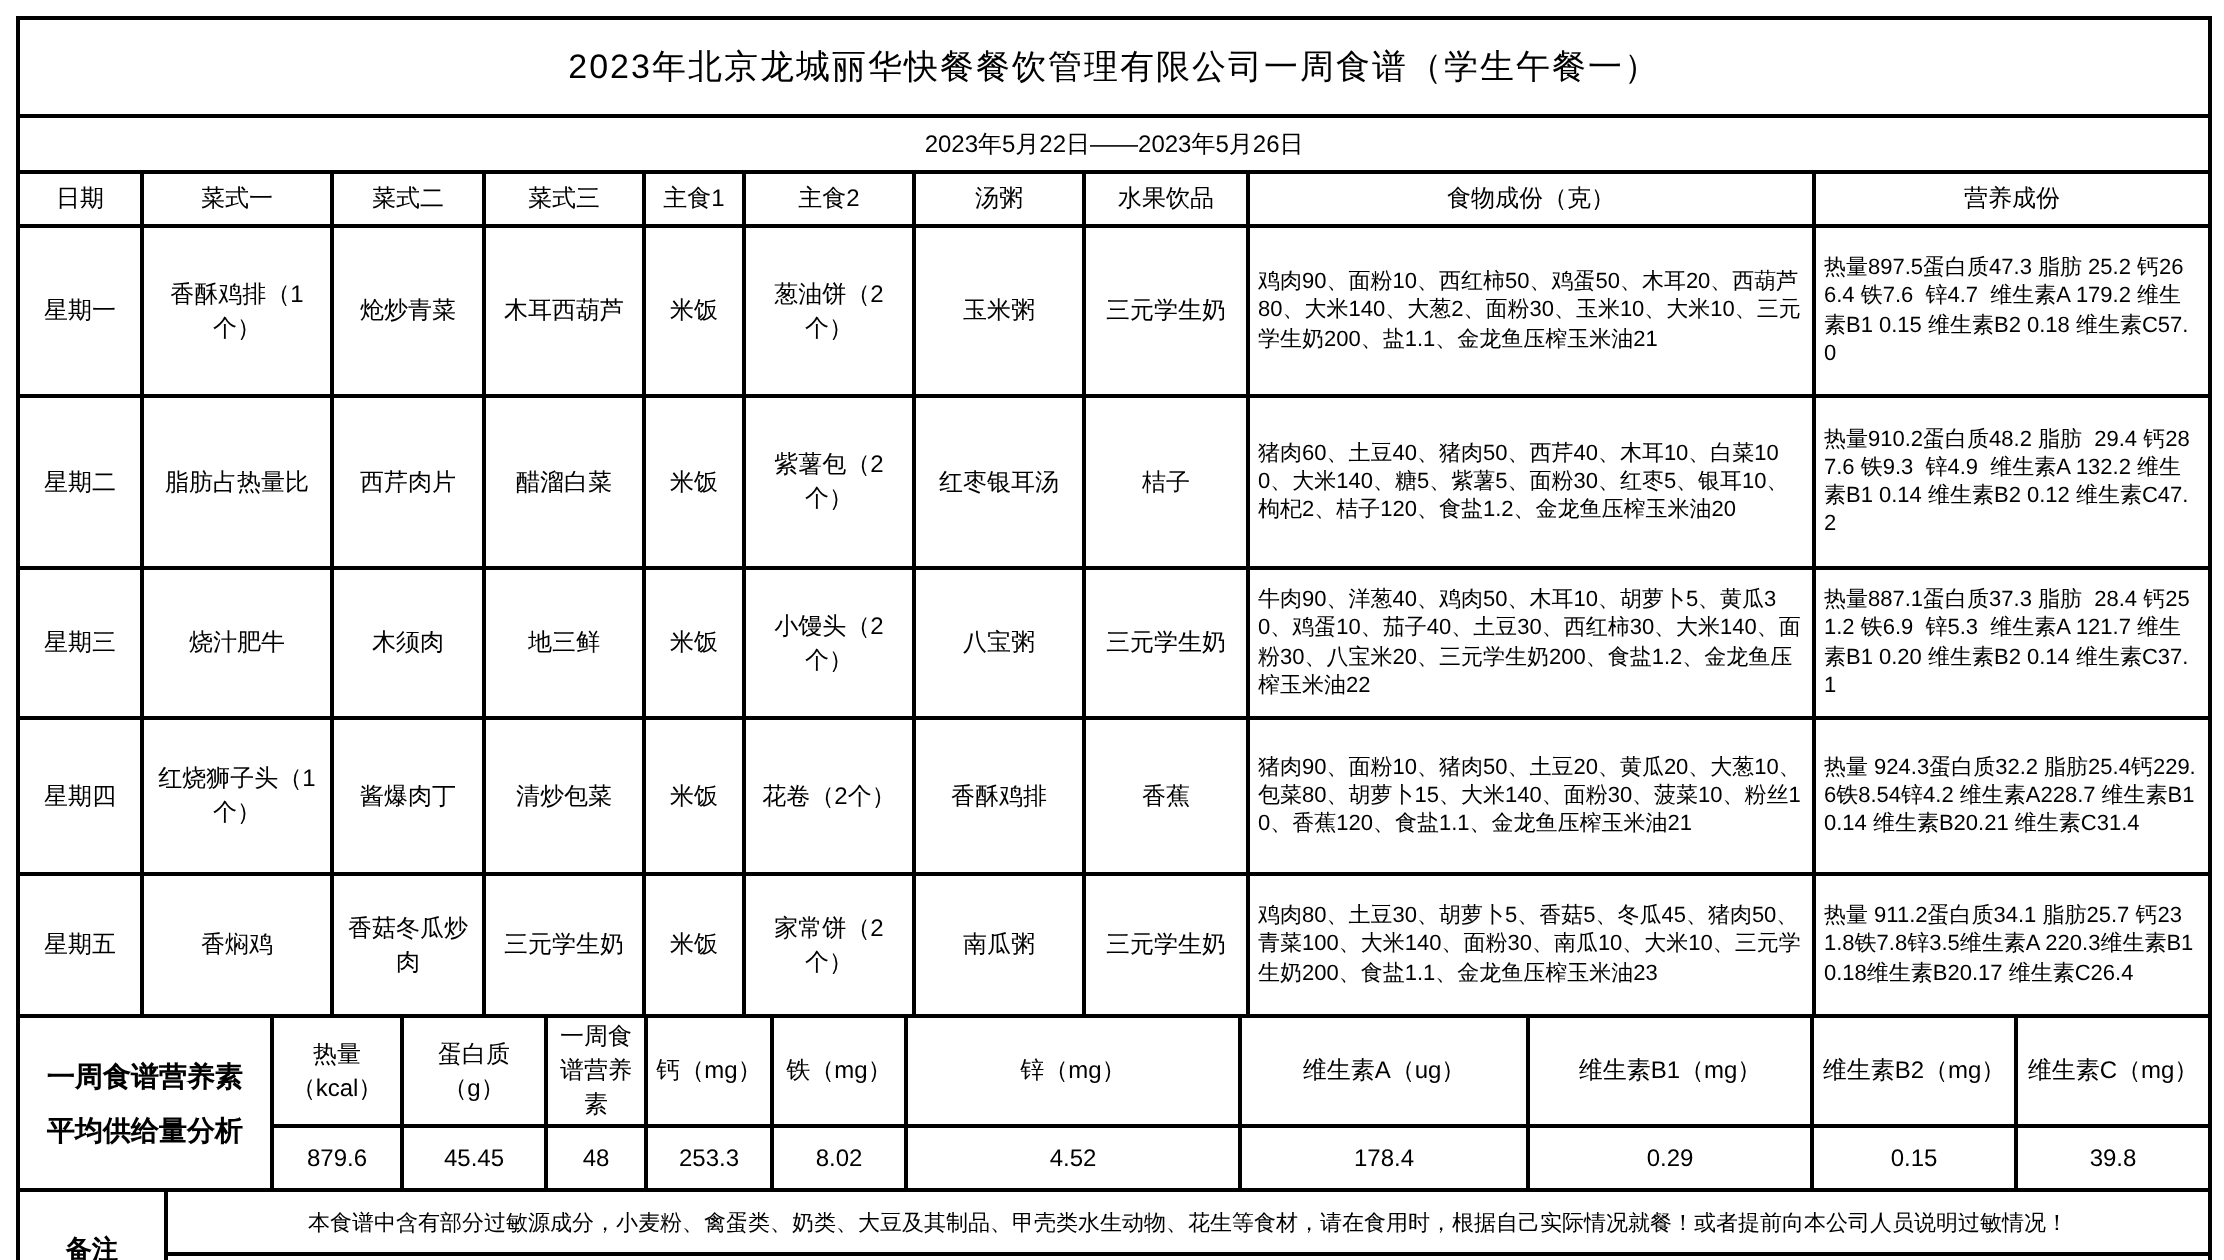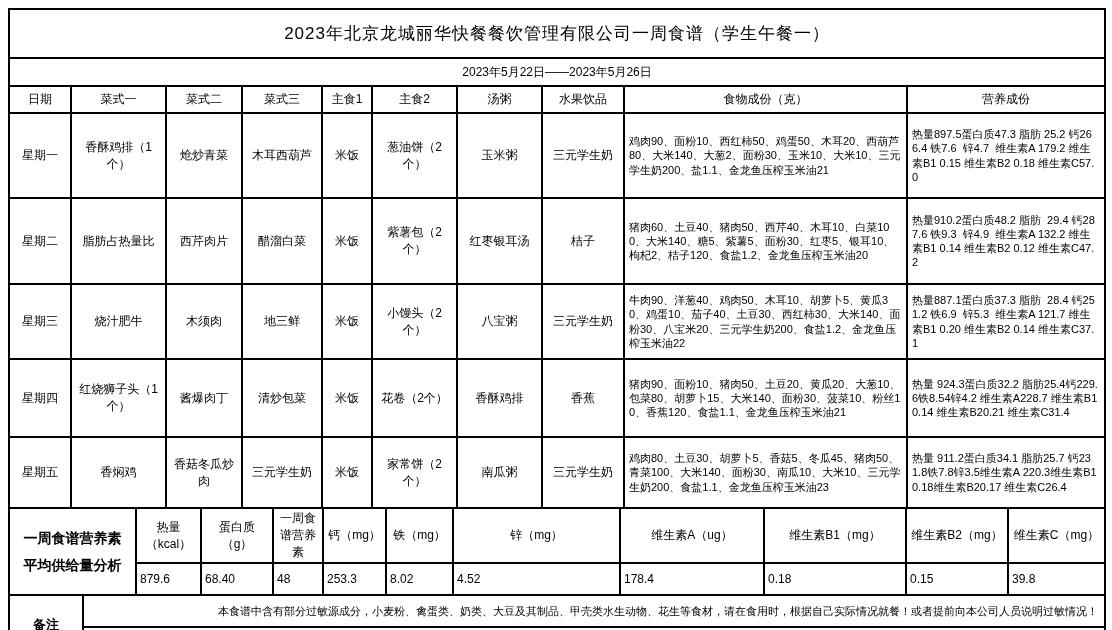--- a/index.html
+++ b/index.html
@@ -12,23 +12,23 @@
   .t2,.t3{margin-top:-2px;}
   .title-cell{font-size:17px;font-weight:normal;text-align:center;height:45px;letter-spacing:1px;}
   .date-cell{text-align:center;height:24px;font-size:12px;margin-top:18px;}
   .head-row th{text-align:center;height:23px;}
   .menu-row td{text-align:center;word-break:break-all;}
   td.ing,td.nut{text-align:left;font-size:11px;line-height:1.28;
                 word-break:break-all;white-space:pre-wrap;padding:2px 4px;}
   .r1{height:85px;}.r2{height:86px;}.r3{height:75px;}.r4{height:78px;}.r5{height:71px;}
   .sum-label{font-size:14px;font-weight:bold;text-align:center;line-height:1.9;border-radius:27px;}
   .sum-head{text-align:center;height:26px;}
-  .sum-val{text-align:left;height:28px;margin-top:44px;}
+  .sum-val{text-align:center;height:28px;margin-top:44px;}
   .rem-label{font-size:13px;font-weight:bold;text-align:center;}
-  .rem-line{font-size:11px;text-align:right;padding:2px 6px;border-radius:10px;}
+  .rem-line{font-size:11px;text-align:center;padding:2px 6px;border-radius:10px;}
   .rl1{height:32px;}.rl2{height:28px;}
 </style>
 </head>
 <body>
 
 <div class="sheet">
 
   <table class="t1">
     <colgroup>
       <col style="width:62px">
@@ -155,27 +155,27 @@
       <th class="sum-head">钙（mg）</th>
       <th class="sum-head">铁（mg）</th>
       <th class="sum-head">锌（mg）</th>
       <th class="sum-head">维生素A（ug）</th>
       <th class="sum-head">维生素B1（mg）</th>
       <th class="sum-head">维生素B2（mg）</th>
       <th class="sum-head">维生素C（mg）</th>
     </tr>
     <tr>
       <td class="sum-val">879.6</td>
-      <td class="sum-val">68.40</td>
+      <td class="sum-val">45.45</td>
       <td class="sum-val">48</td>
       <td class="sum-val">253.3</td>
       <td class="sum-val">8.02</td>
       <td class="sum-val">4.52</td>
       <td class="sum-val">178.4</td>
-      <td class="sum-val">0.18</td>
+      <td class="sum-val">0.29</td>
       <td class="sum-val">0.15</td>
       <td class="sum-val">39.8</td>
     </tr>
   </tbody>
     </table>
 
   <table class="t3">
     <colgroup>
         <col style="width:74px">
         <col style="width:1022px">

